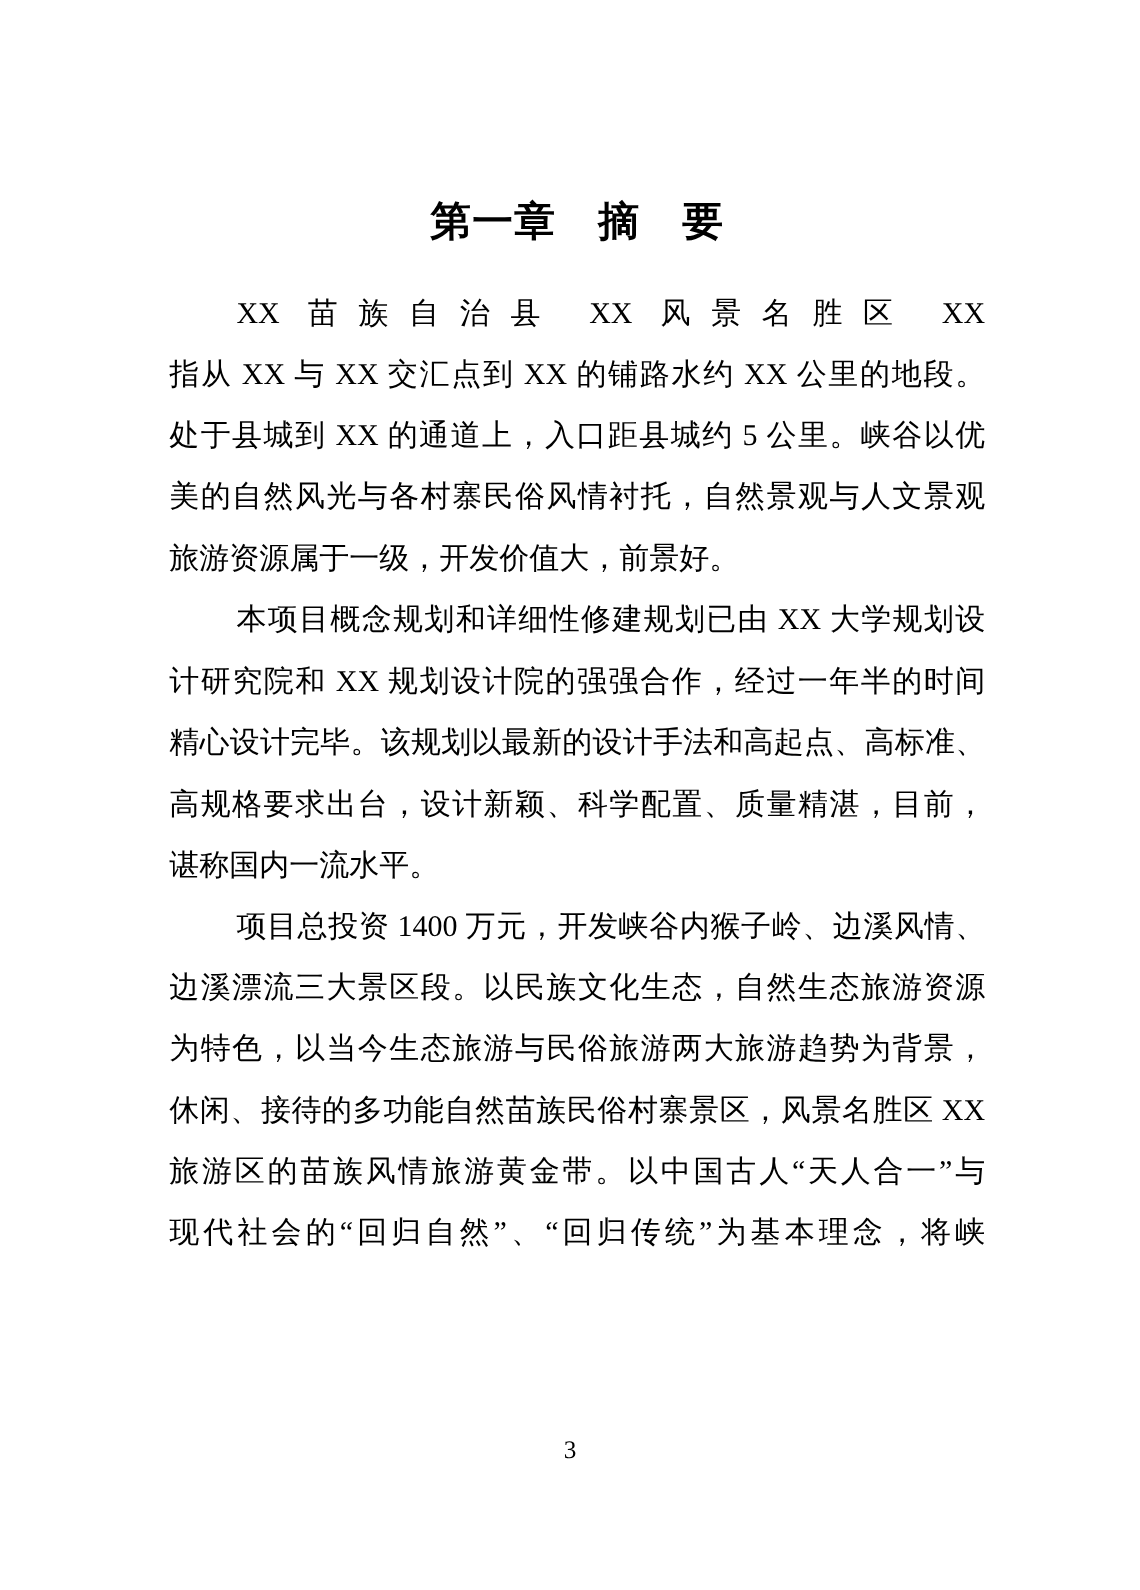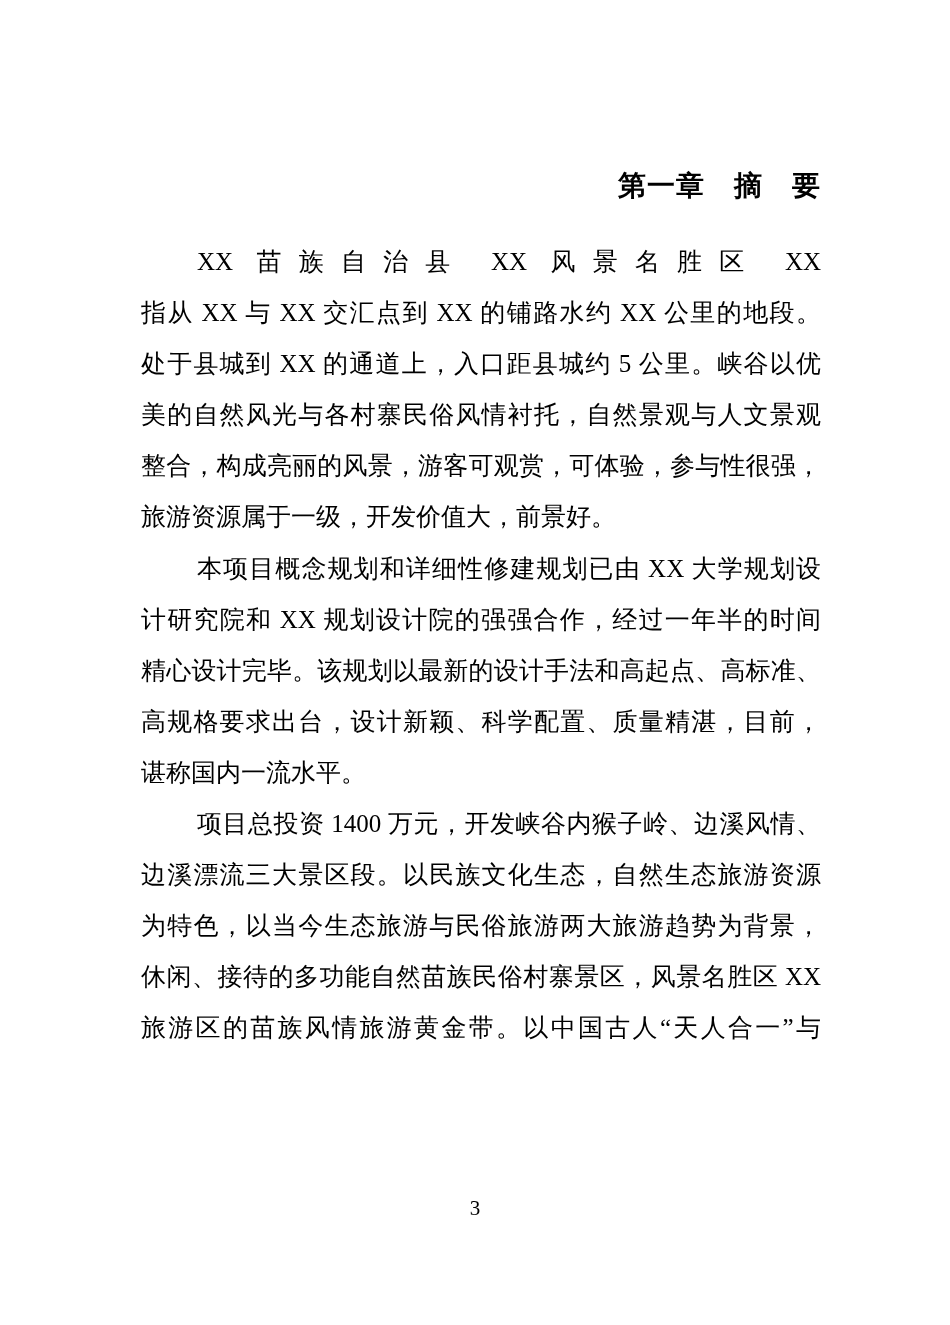--- a/index.html
+++ b/index.html
@@ -15,24 +15,24 @@
     color: #000000;
     font-family: "Liberation Serif", "DejaVu Serif", serif;
     overflow: hidden;
     box-sizing: border-box;
   }
   .doc-title {
     margin: 0;
     padding-top: 160px;
     margin-left: 141px;
     width: 680px;
-    font-size: 28px;
+    font-size: 34px;
     line-height: 52px;
     font-weight: bold;
-    text-align: right;
+    text-align: center;
     letter-spacing: 1px;
     white-space: nowrap;
   }
   .doc-body {
     margin-top: 24px;
     margin-left: 141px;
     width: 680px;
     font-size: 25px;
   }
   .para {
@@ -70,37 +70,37 @@
 
   <h1 class="doc-title">第一章　摘　要</h1>
 
   <div class="doc-body">
 
     <div class="para">
       <div class="line indent">XX 苗族自治县 XX 风景名胜区 XX 峡谷生态旅游开发区是</div>
       <div class="line">指从 XX 与 XX 交汇点到 XX 的铺路水约 XX 公里的地段。峡谷</div>
       <div class="line">处于县城到 XX 的通道上，入口距县城约 5 公里。峡谷以优</div>
       <div class="line">美的自然风光与各村寨民俗风情衬托，自然景观与人文景观</div>
-      <div class="line">整合，构成亮丽的风景，游客可观赏，可体验，参与性很强，</div>
       <div class="line last">旅游资源属于一级，开发价值大，前景好。</div>
     </div>
 
     <div class="para">
       <div class="line indent">本项目概念规划和详细性修建规划已由 XX 大学规划设</div>
       <div class="line">计研究院和 XX 规划设计院的强强合作，经过一年半的时间</div>
       <div class="line">精心设计完毕。该规划以最新的设计手法和高起点、高标准、</div>
       <div class="line">高规格要求出台，设计新颖、科学配置、质量精湛，目前，</div>
       <div class="line last">谌称国内一流水平。</div>
     </div>
 
     <div class="para">
       <div class="line indent">项目总投资 1400 万元，开发峡谷内猴子岭、边溪风情、</div>
       <div class="line">边溪漂流三大景区段。以民族文化生态，自然生态旅游资源</div>
       <div class="line">为特色，以当今生态旅游与民俗旅游两大旅游趋势为背景，</div>
       <div class="line">休闲、接待的多功能自然苗族民俗村寨景区，风景名胜区 XX</div>
       <div class="line">旅游区的苗族风情旅游黄金带。以中国古人“天人合一”与</div>
+      <div class="line">现代社会的“回归自然”、“回归传统”为基本理念，将峡</div>
     </div>
 
   </div>
 
   <div class="page-number">3</div>
 
 </div>
 
 </body></html>

